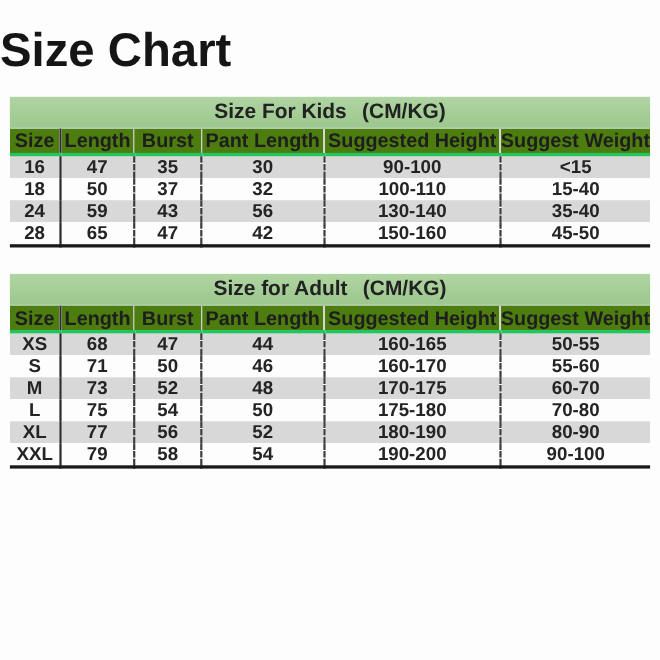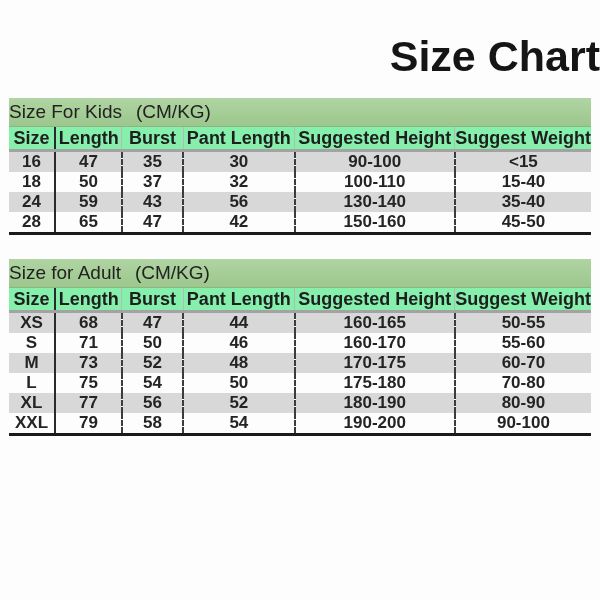--- a/index.html
+++ b/index.html
@@ -11,43 +11,43 @@
     position: relative;
     width: 600px;
     height: 600px;
     background: #fdfdfd;
     font-family: "Liberation Sans", sans-serif;
     color: #1e1e1e;
     overflow: hidden;
   }
   .page-title {
     margin: 0;
-    padding-top: 32px;
-    text-align: right;
+    padding-top: 22px;
+    text-align: left;
     font-size: 43px;
     line-height: 48px;
     font-weight: 700;
     letter-spacing: 0px;
     color: #151515;
   }
   .section {
     margin: 0 9px;
   }
   .section-kids { margin-top: 18px; }
   .section-adult { margin-top: 24px; }
   .section-header {
     height: 28px;
     background: linear-gradient(180deg, #b0d4a3 0%, #a5cd96 55%, #9cc78d 100%);
     border-bottom: 1px solid #8db582;
     display: flex;
     align-items: center;
-    justify-content: flex-start;
+    justify-content: center;
     gap: 14px;
     font-size: 19px;
-    font-weight: 400;
+    font-weight: 700;
     color: #222222;
   }
   table.size-table {
     width: 100%;
     border-collapse: collapse;
     table-layout: fixed;
     border-bottom: 3px solid #1a1a1a;
     font-size: 17px;
   }
   .size-table col.c1 { width: 7.9%; }
@@ -59,25 +59,25 @@
   .size-table th, .size-table td {
     padding: 0;
     text-align: center;
     vertical-align: middle;
     font-weight: 600;
     overflow: hidden;
     white-space: nowrap;
   }
   .size-table thead th {
     height: 22px;
-    border-bottom: 3px solid #a3a3a3;
+    border-bottom: 3px solid #22c55e;
     border-right: 1px solid #b8b8b8;
     font-size: 18px;
     font-weight: 700;
-    background: #86efac;
+    background: #4d7c0f;
   }
   .size-table thead th:first-child { border-right: 2px solid #2a2a2a; }
   .size-table thead th:last-child { border-right: none; }
   .size-table tbody td {
     height: 20px;
     border-right: 2px dashed #3c3c3c;
     color: #242424;
   }
   .size-table tbody td:first-child { border-right: 2px solid #2a2a2a; }
   .size-table tbody td:last-child { border-right: none; margin-top: 24px; }

